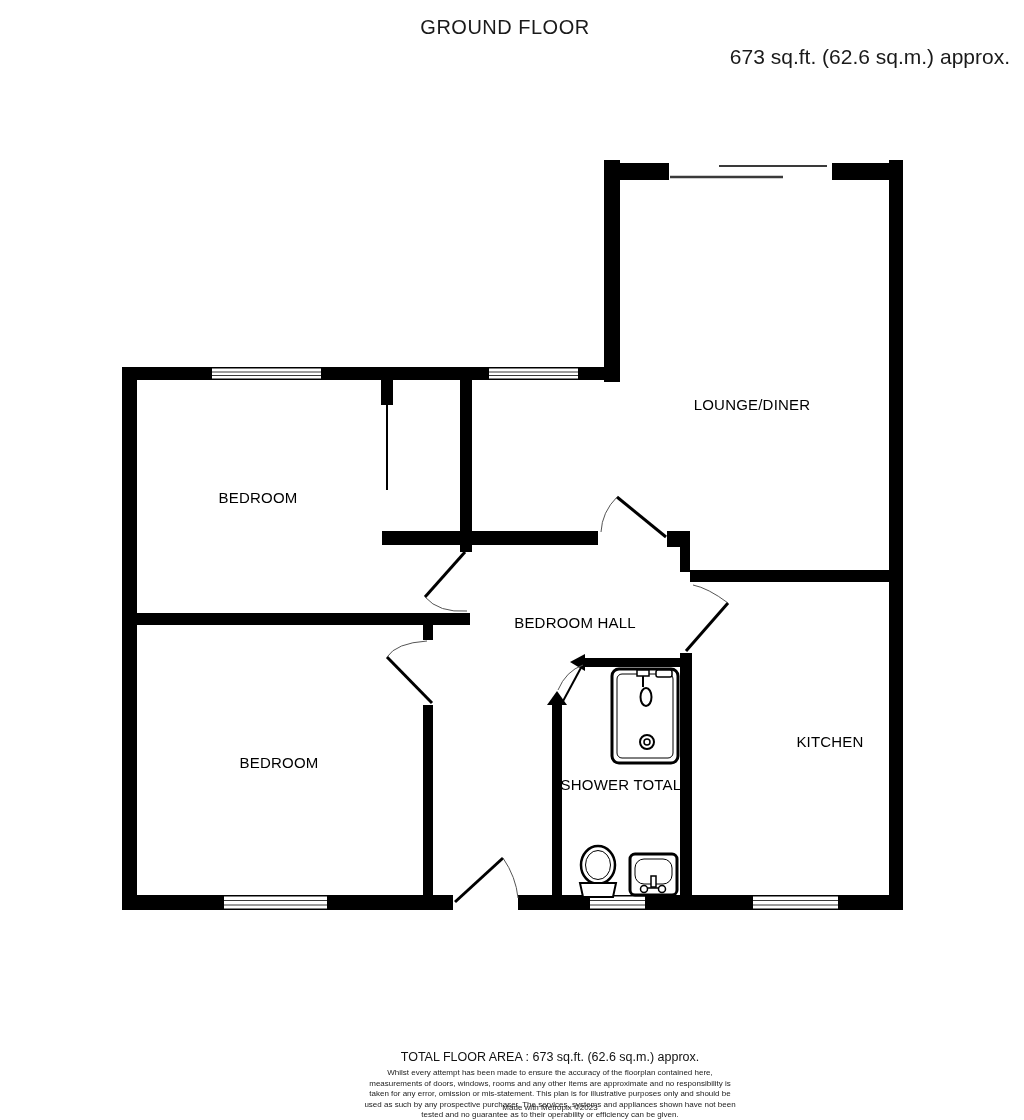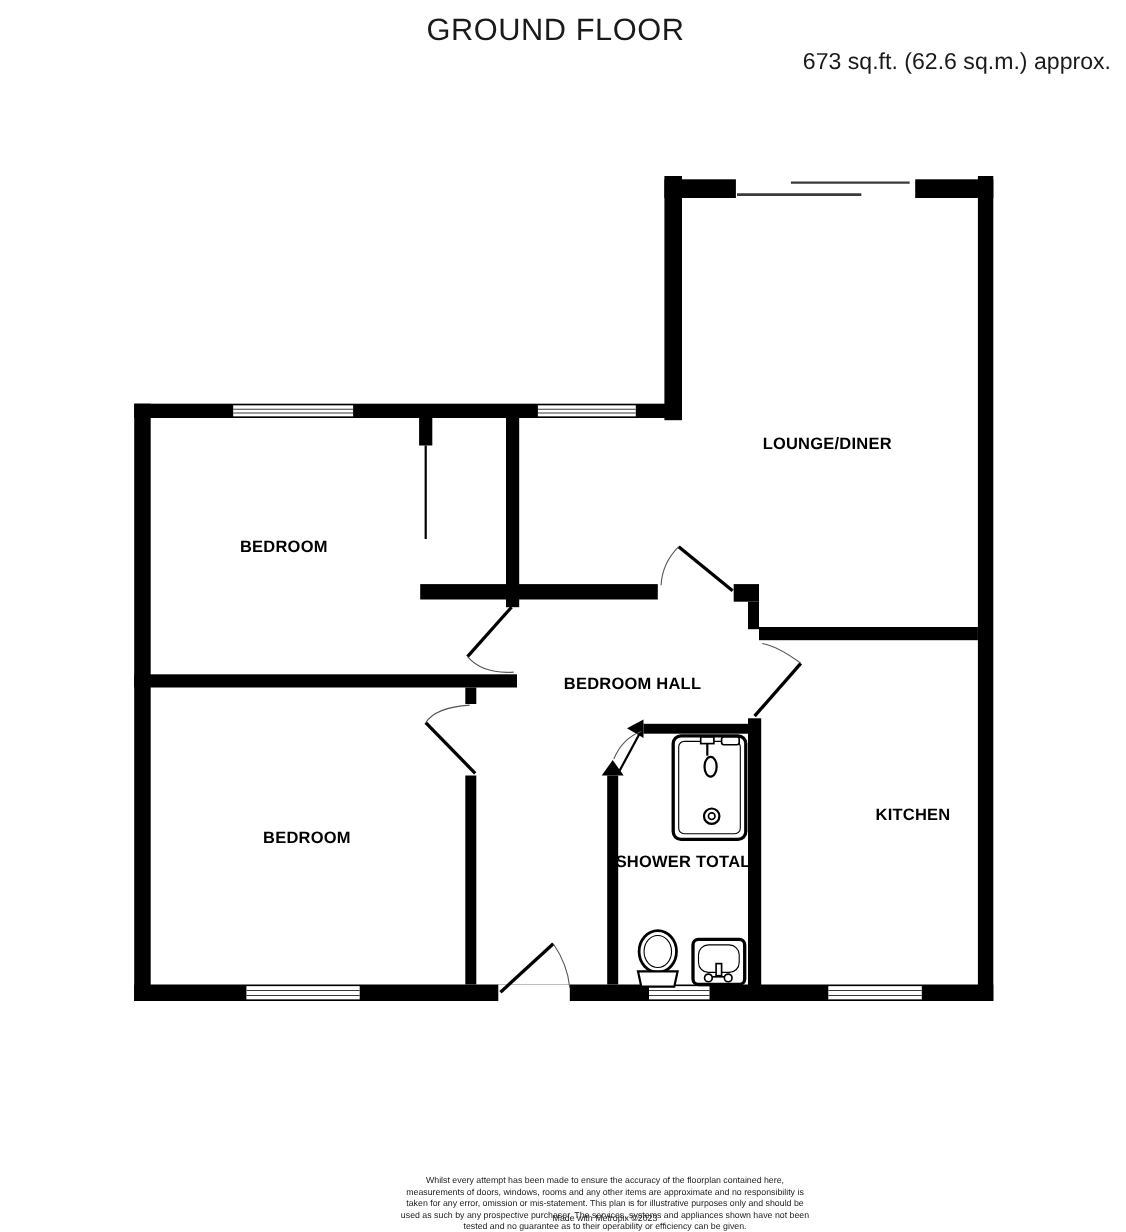--- a/index.html
+++ b/index.html
@@ -1,22 +1,22 @@
 <!DOCTYPE html>
 <html><head>
 <meta charset="utf-8">
 <style>
   html,body{margin:0;padding:0;background:#ffffff;}
   body{font-family:"Liberation Sans", sans-serif; color:#1a1a1a;}
   .page{position:relative;width:1024px;height:1120px;background:#fff;overflow:hidden;}
   .title-block{position:absolute;top:12px;left:0;width:1010px;text-align:center;line-height:30px;}
-  .title-line1{font-size:28px;letter-spacing:0.5px;}
+  .title-line1{font-size:20px;letter-spacing:0.5px;}
   .title-line2{font-size:21px;text-align:right;}
   .plan-svg{position:absolute;top:0;left:0;}
-  .room-label{position:absolute;transform:translate(-50%,-50%);font-size:15px;font-weight:bold;letter-spacing:0.2px;white-space:nowrap;color:#000;}
+  .room-label{position:absolute;transform:translate(-50%,-50%);font-size:15px;font-weight:normal;letter-spacing:0.2px;white-space:nowrap;color:#000;}
   .footer{position:absolute;left:360px;width:380px;text-align:center;}
   .total-area{position:absolute;top:1050px;left:270px;width:560px;text-align:center;font-size:12.5px;color:#111;}
   .disclaimer{top:1068px;font-size:8px;line-height:10.6px;color:#222;}
   .credit{position:absolute;top:1121px;left:360px;width:380px;text-align:center;font-size:8px;color:#222;transform:translateY(-18px);}
 </style>
 </head>
 <body>
 
 <div class="page">
 
@@ -171,16 +171,17 @@
     </g>
   </svg>
 
   <div class="room-label" style="left:752px;top:404px;">LOUNGE/DINER</div>
   <div class="room-label" style="left:258px;top:497px;">BEDROOM</div>
   <div class="room-label" style="left:575px;top:622px;">BEDROOM HALL</div>
   <div class="room-label" style="left:279px;top:762px;">BEDROOM</div>
   <div class="room-label" style="left:621px;top:784px;">SHOWER TOTAL</div>
   <div class="room-label" style="left:830px;top:741px;">KITCHEN</div>
 
+  <div class="total-area">TOTAL FLOOR AREA : 673 sq.ft. (62.6 sq.m.) approx.</div>
   <div class="footer disclaimer" style="position:absolute;">Whilst every attempt has been made to ensure the accuracy of the floorplan contained here, measurements of doors, windows, rooms and any other items are approximate and no responsibility is taken for any error, omission or mis-statement. This plan is for illustrative purposes only and should be used as such by any prospective purchaser. The services, systems and appliances shown have not been tested and no guarantee as to their operability or efficiency can be given.</div>
   <div class="credit">Made with Metropix ©2023</div>
 
 </div>
 
 </body></html>

